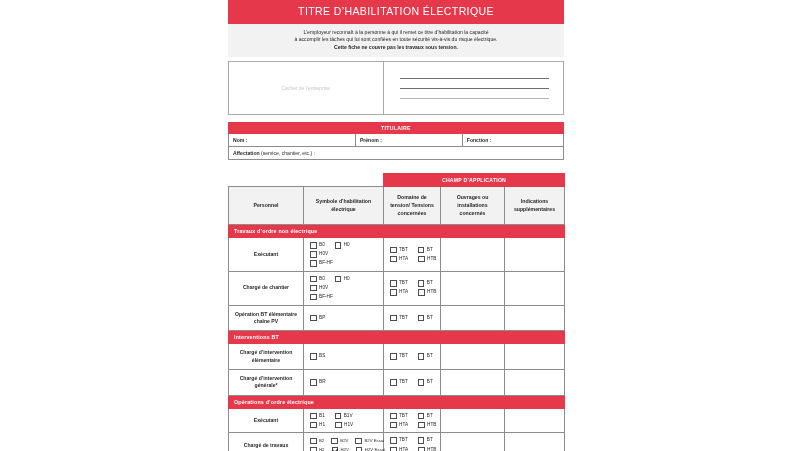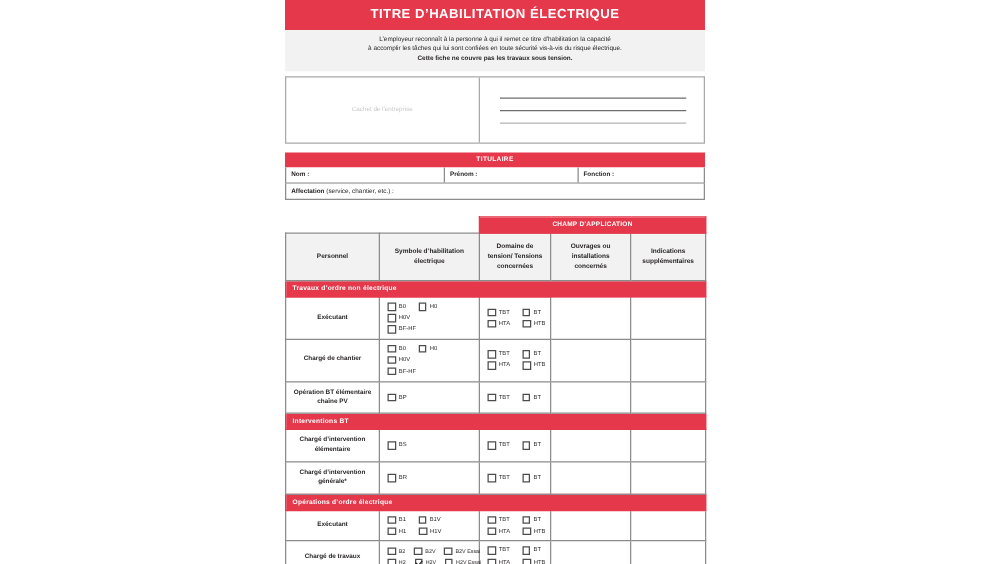--- a/index.html
+++ b/index.html
@@ -19,21 +19,21 @@
     left: 228px;
     top: 0px;
     width: 336px;
   }
 
   
   .title-banner {
     background: #e5394b;
     color: #ffffff;
     text-align: center;
-    font-weight: bold;
+    font-weight: normal;
     font-size: 10.5px;
     letter-spacing: 0.4px;
     padding: 6px 0 6px 0;
     line-height: 1.1;
   }
 
   
   .intro {
     background: #f2f2f2;
     text-align: center;

